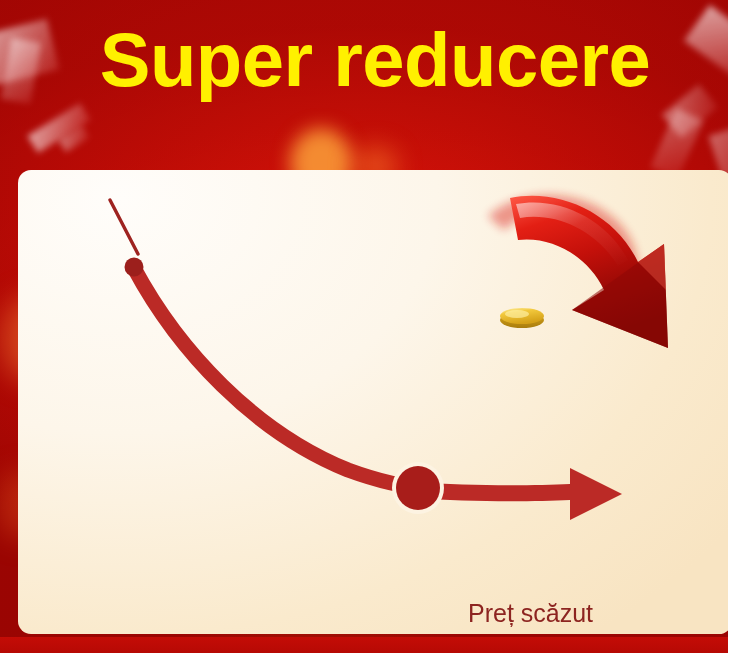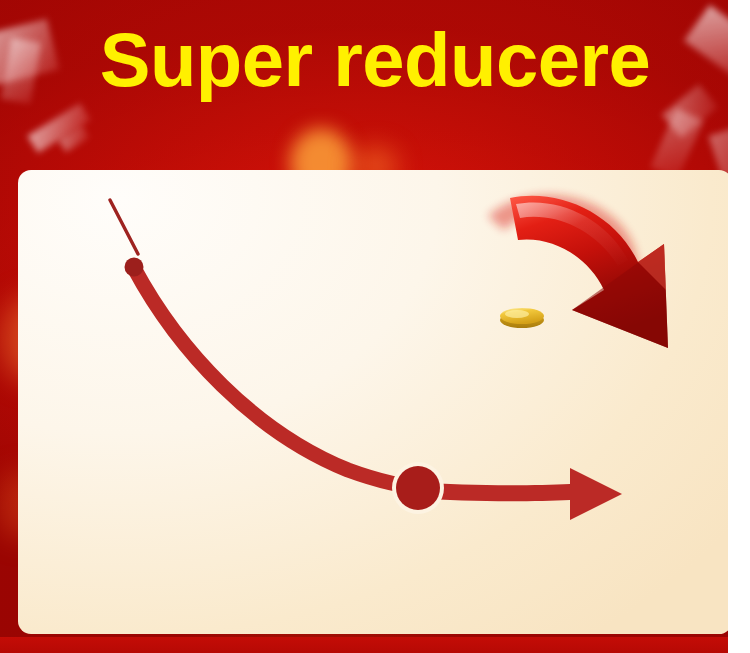--- a/index.html
+++ b/index.html
@@ -214,18 +214,19 @@
 
       <circle cx="116" cy="97" r="9.5" fill="#9c1f1c"></circle>
 
       <g>
         <circle cx="400" cy="318" r="26" fill="#fdf3e2"></circle>
         <circle cx="400" cy="318" r="22" fill="#a81d1a"></circle>
       </g>
     </svg>
 
 
+    <div class="label-low">Preț scăzut</div>
 
   </div>
 
   <div class="bottom-strip"></div>
 
 </div>
 
 </body></html>

